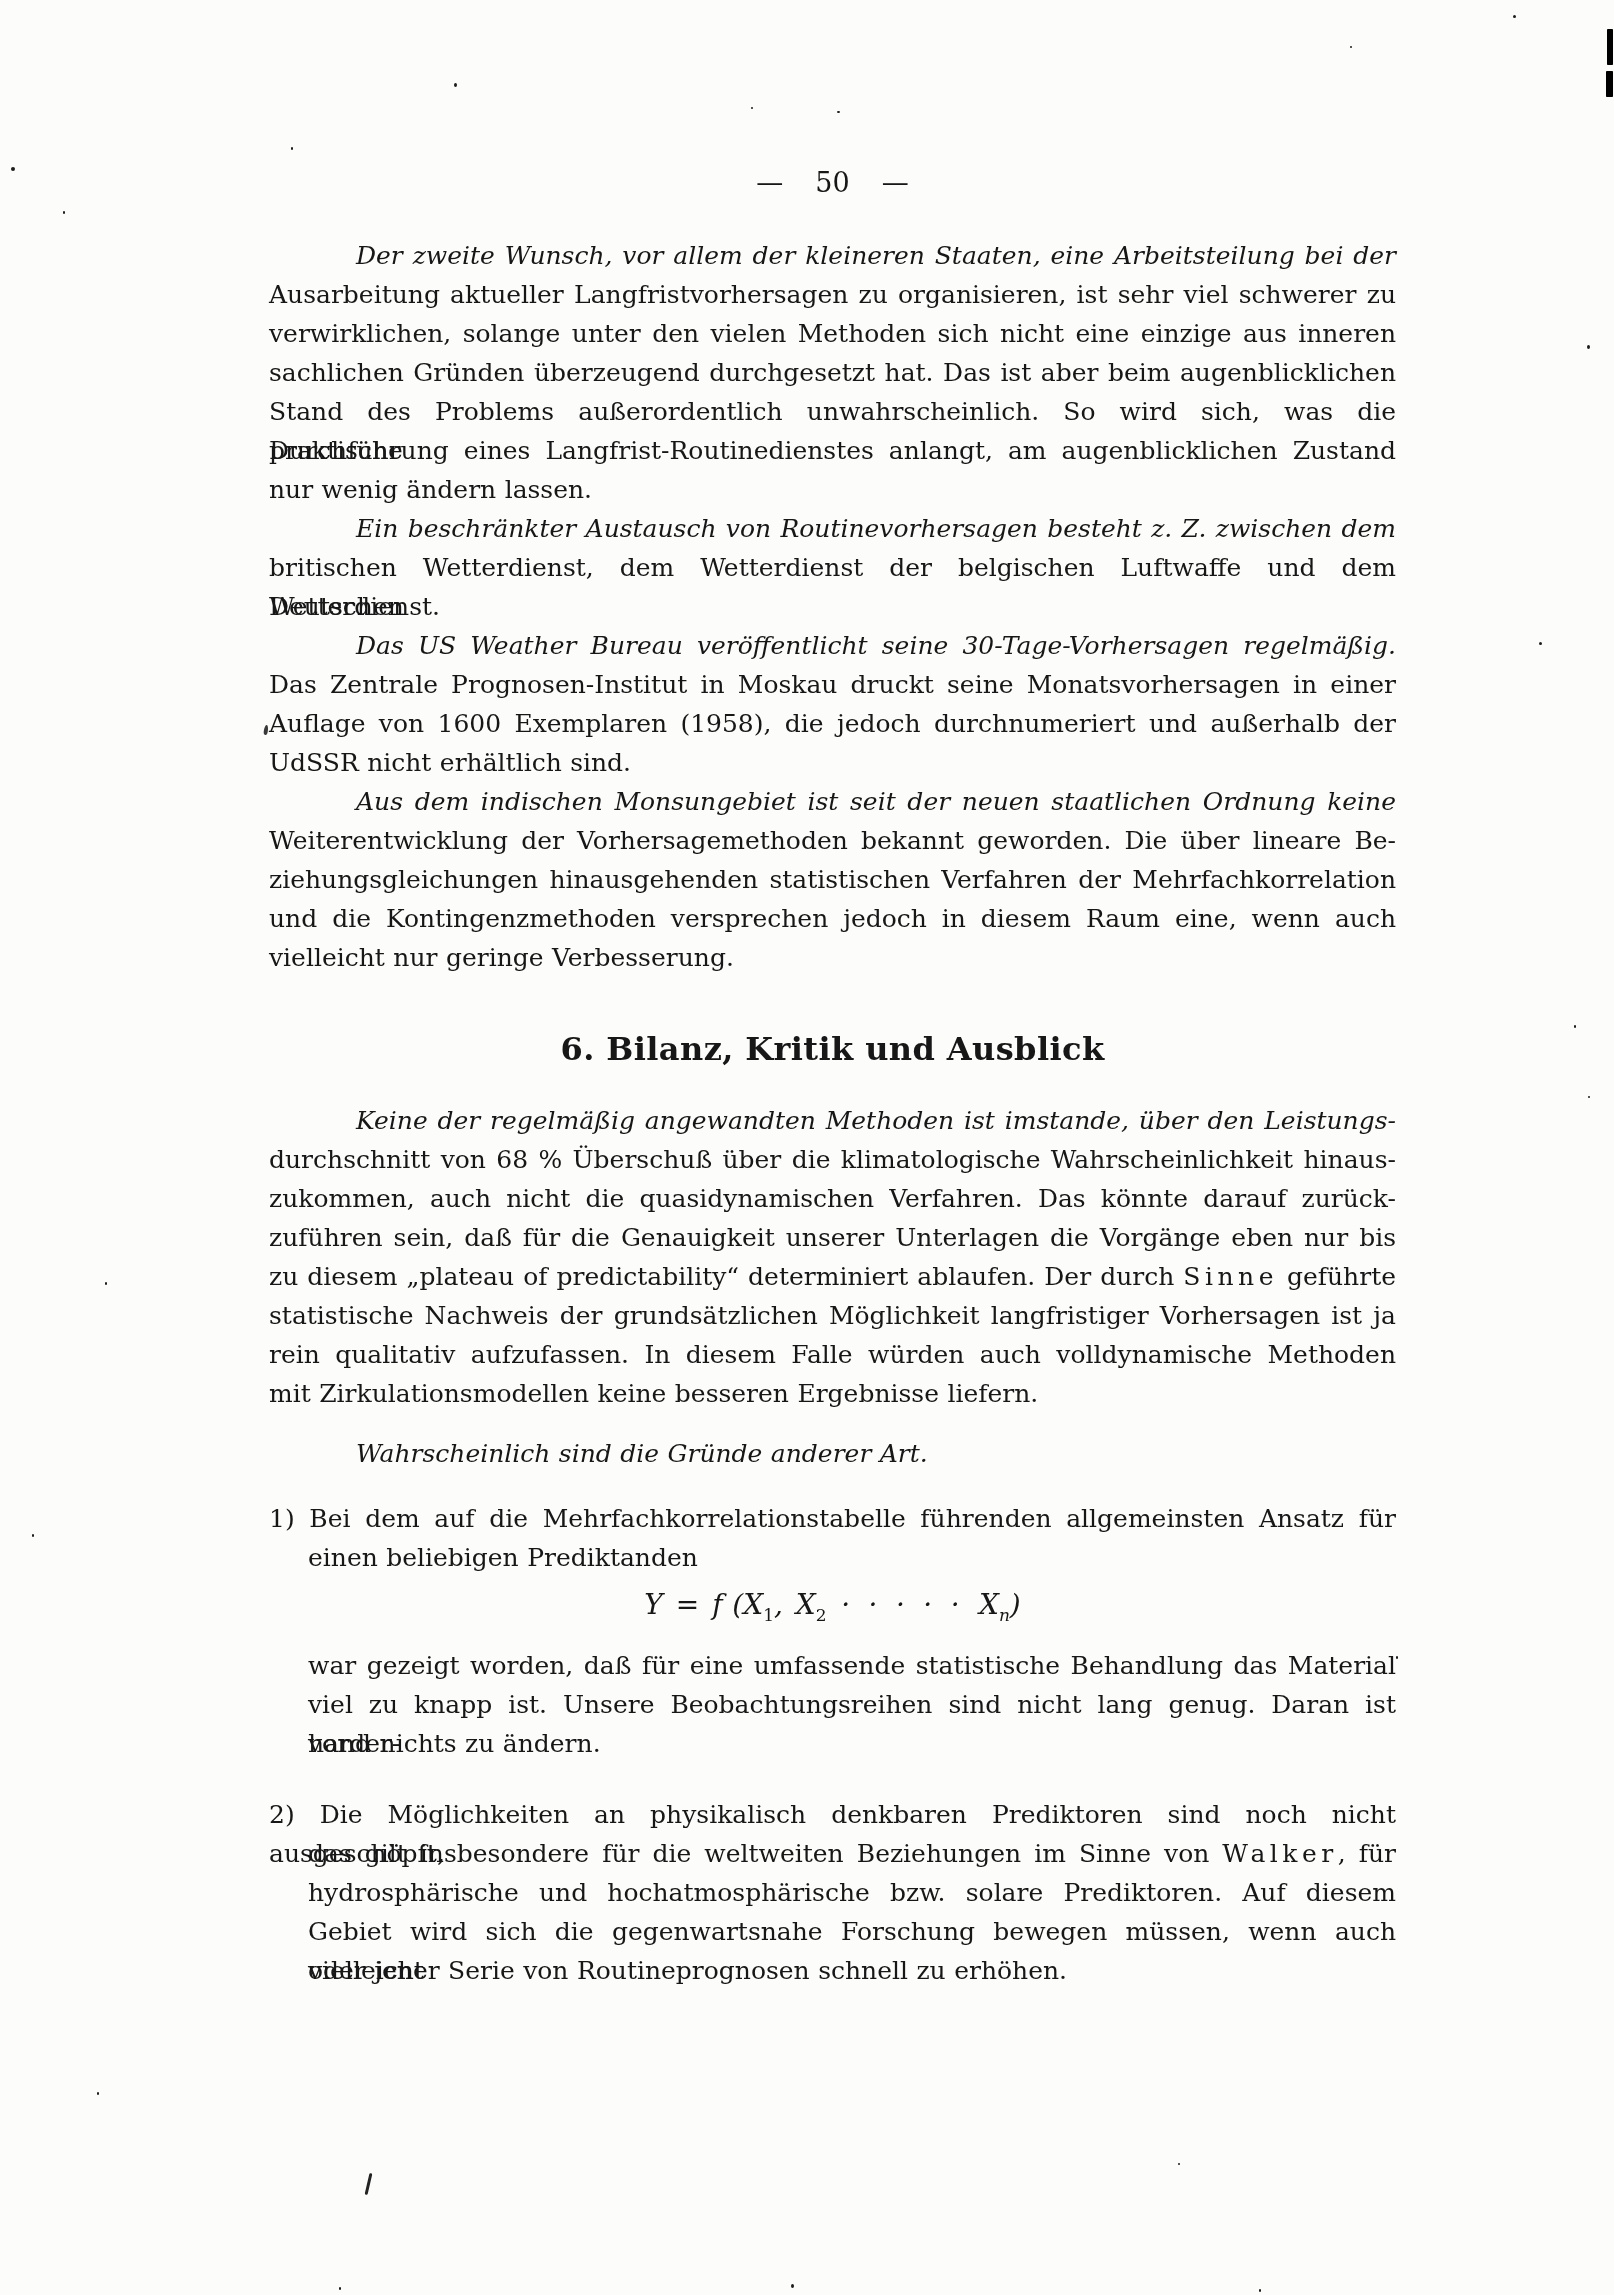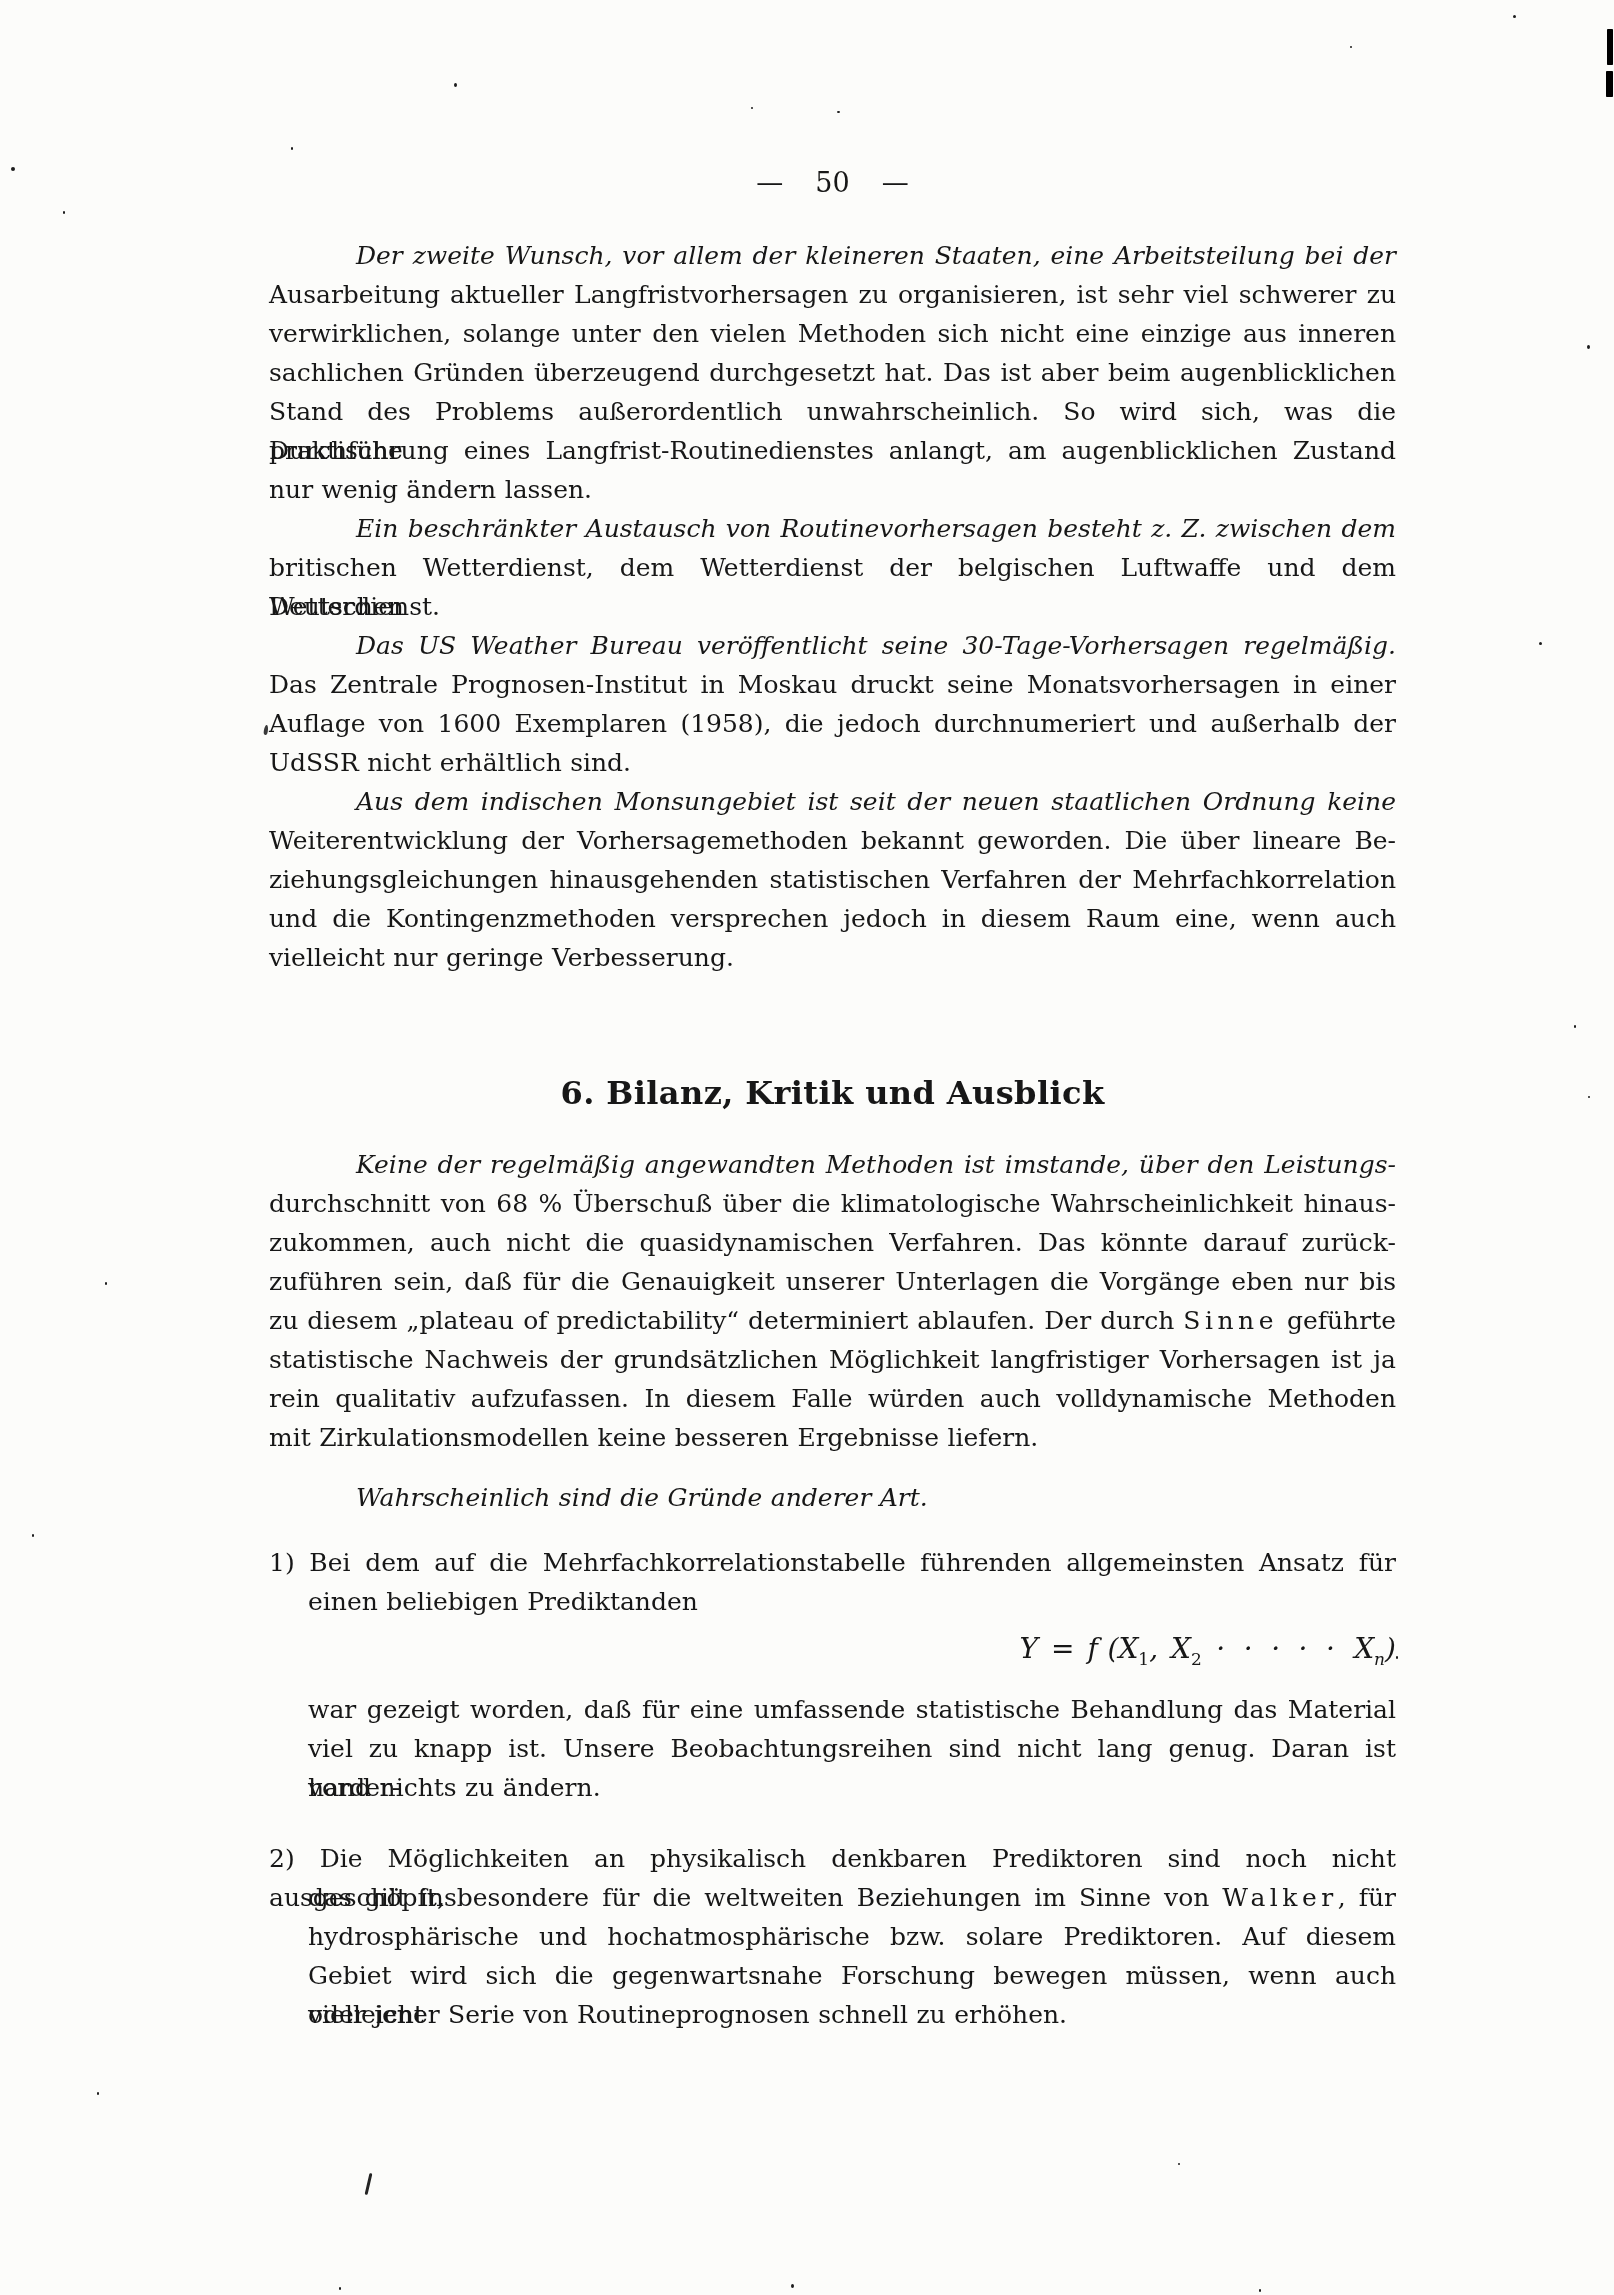--- a/index.html
+++ b/index.html
@@ -17,28 +17,28 @@
   .line{
     font-size:25px;line-height:39px;height:39px;
     text-align:justify;text-align-last:justify;
     word-spacing:0.02em;
   }
   .line.last{text-align-last:left;}
   .line.indent{text-indent:87px;font-style:italic;}
   .line.li-cont{padding-left:39px;}
   .heading{
     font-size:32px;font-weight:bold;text-align:center;
-    margin:94px 0 29px 0;line-height:45px;letter-spacing:0.4px;
+    margin:50px 0 29px 0;line-height:45px;letter-spacing:0.4px;
   }
   .p6{margin-top:21px;}
   .item1{margin-top:26px;}
   .item2{margin-top:32px;}
   .formula{
     margin:4.8px 0 19.4px 0;height:45px;line-height:45px;
-    text-align:right;font-style:italic;font-size:28px;
+    text-align:center;font-style:italic;font-size:28px;
   }
   .formula sub{font-size:17px;vertical-align:-6.5px;font-style:normal;}
   .formula sub.fsubi{font-style:italic;}
   .fop{margin:0 13px;}
   .ffn{margin-right:9.7px;}
   .fsep{margin-right:13px;}
   .fdots{margin:0 14.5px;letter-spacing:4.8px;}
   .sperr{letter-spacing:0.18em;}
   
   .speck{position:absolute;background:#1d1d1d;border-radius:50%;}

